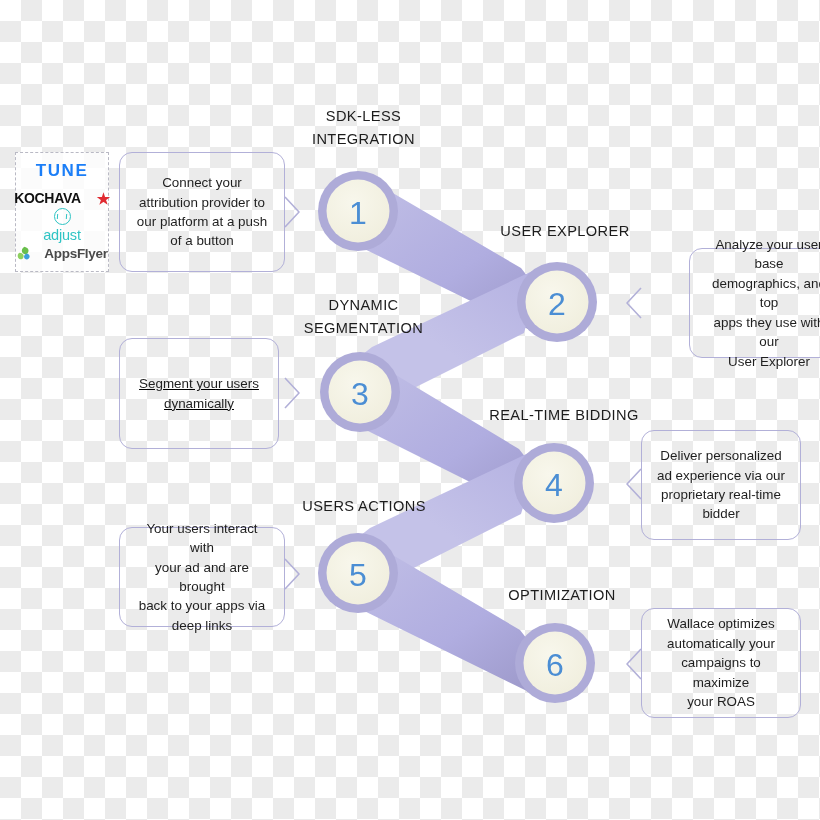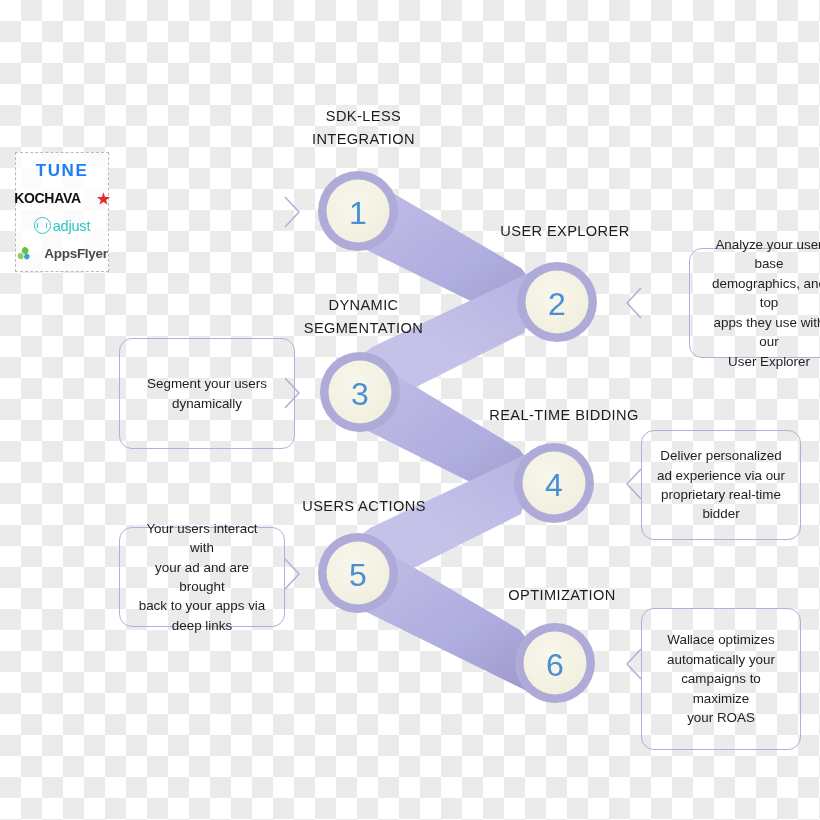--- a/index.html
+++ b/index.html
@@ -103,20 +103,21 @@
     display: flex;
     align-items: center;
     gap: 16px;
   }
   .kochava-star { color: #e02b32; font-size: 15px; line-height: 1; }
   .logo-adjust {
     display: flex;
     align-items: center;
     gap: 2px;
     color: #2fc4c4;
+    flex-direction: column;
   }
   .adjust-mark {
     width: 15px; height: 15px;
     border: 1.6px solid #2fc4c4;
     border-radius: 50%;
     display: inline-block;
     position: relative;
   }
   .adjust-mark::after {
     content: "";
@@ -240,48 +241,54 @@
 
   <div class="step-label" style="left:292px; top:105px; width:143px;">SDK-LESS
 INTEGRATION</div>
   <div class="step-label" style="left:470px; top:220px; width:190px;">USER EXPLORER</div>
   <div class="step-label" style="left:465px; top:404px; width:198px;">REAL-TIME BIDDING</div>
   <div class="step-label" style="left:292px; top:294px; width:143px;">DYNAMIC
 SEGMENTATION</div>
   <div class="step-label" style="left:288px; top:495px; width:152px;">USERS ACTIONS</div>
   <div class="step-label" style="left:482px; top:584px; width:160px;">OPTIMIZATION</div>
 
+  <div class="callout" style="left:119px; top:152px; width:166px; height:120px;">
+    <span class="callout-text">Connect your
+attribution provider to
+our platform at a push
+of a button</span>
+  </div>
 
   <div class="callout" style="left:641px; top:248px; width:160px; height:110px;margin-left:48px;">
     <span class="callout-text">Analyze your user base
 demographics, and top
 apps they use with our
 User Explorer</span>
   </div>
 
-  <div class="callout" style="left:119px; top:338px; width:176px; height:111px;">
+  <div class="callout" style="left:119px; top:338px; width:160px; height:111px;text-decoration:underline;">
     <span class="callout-text">Segment your users
 dynamically</span>
   </div>
 
   <div class="callout" style="left:119px; top:527px; width:166px; height:100px;">
     <span class="callout-text">Your users interact with
 your ad and are brought
 back to your apps via
 deep links</span>
   </div>
 
   <div class="callout" style="left:641px; top:430px; width:160px; height:110px;">
     <span class="callout-text">Deliver personalized
 ad experience via our
 proprietary real-time
 bidder</span>
   </div>
 
-  <div class="callout" style="left:641px; top:608px; width:160px; height:142px;">
+  <div class="callout" style="left:641px; top:608px; width:160px; height:110px;">
     <span class="callout-text">Wallace optimizes
 automatically your
 campaigns to maximize
 your ROAS</span>
   </div>
 
   <div class="logo-box" style="left:15px; top:152px; width:94px; height:120px;">
 
     <div class="logo-row">
       <span class="logo-tune">TUNE</span>

